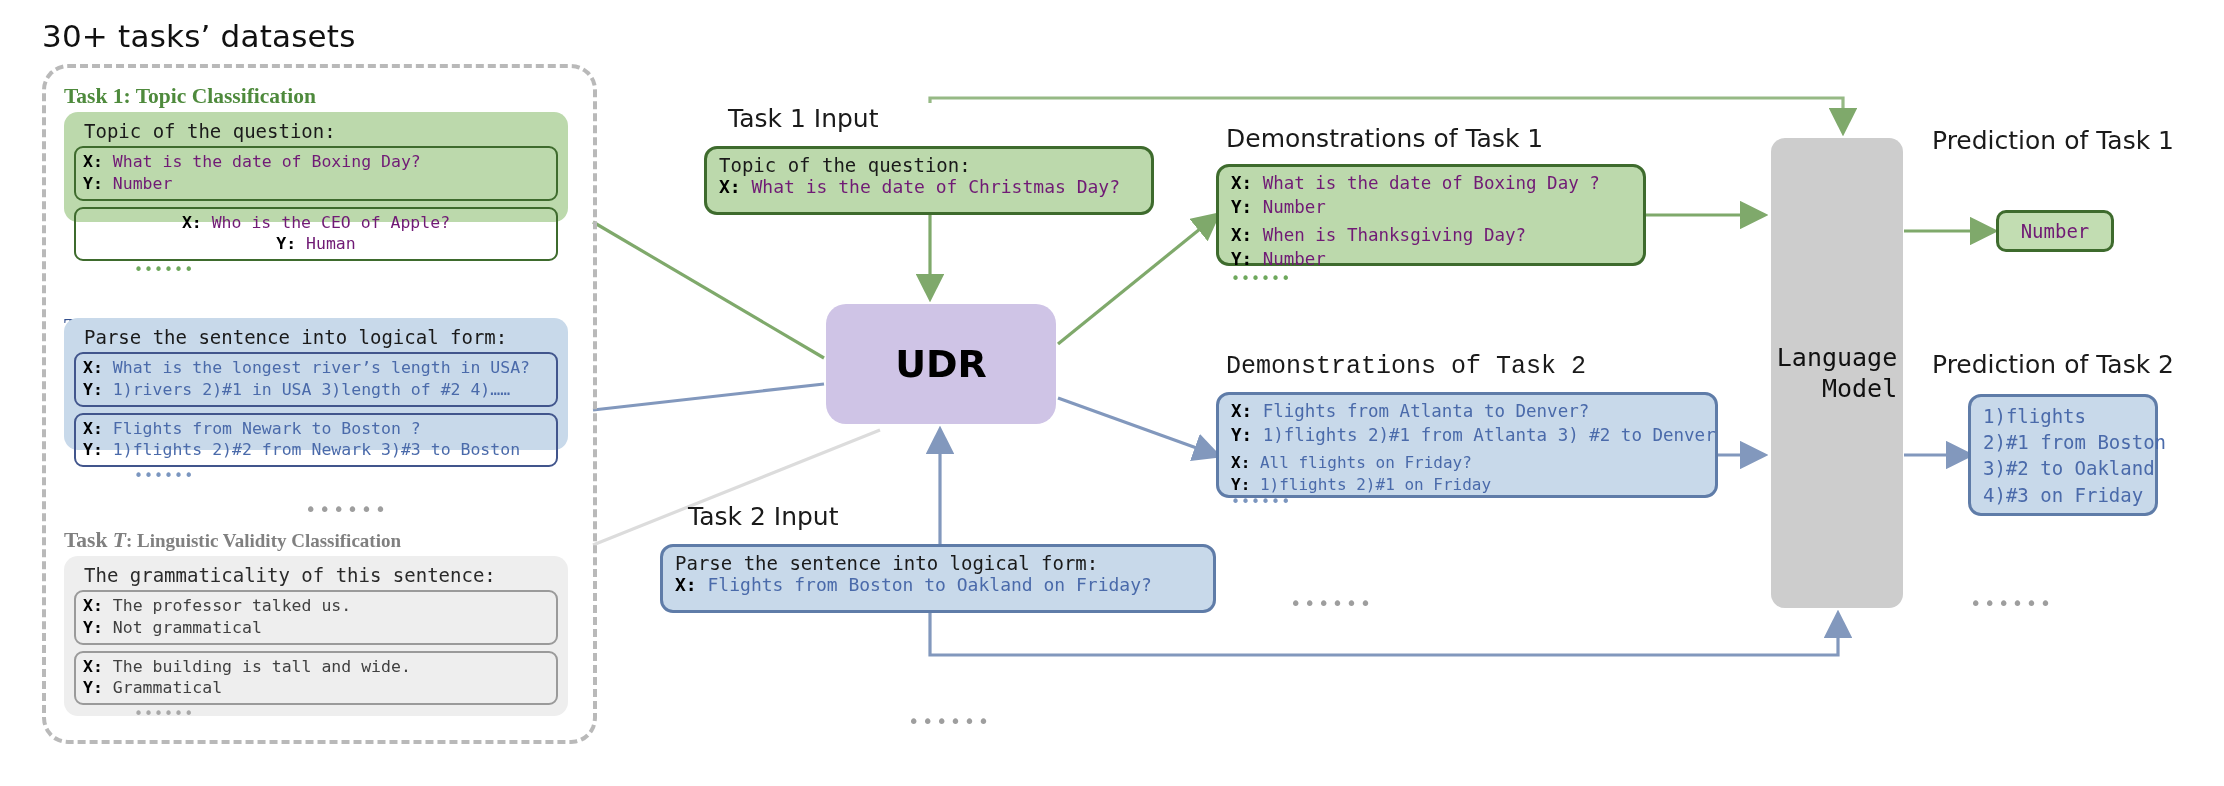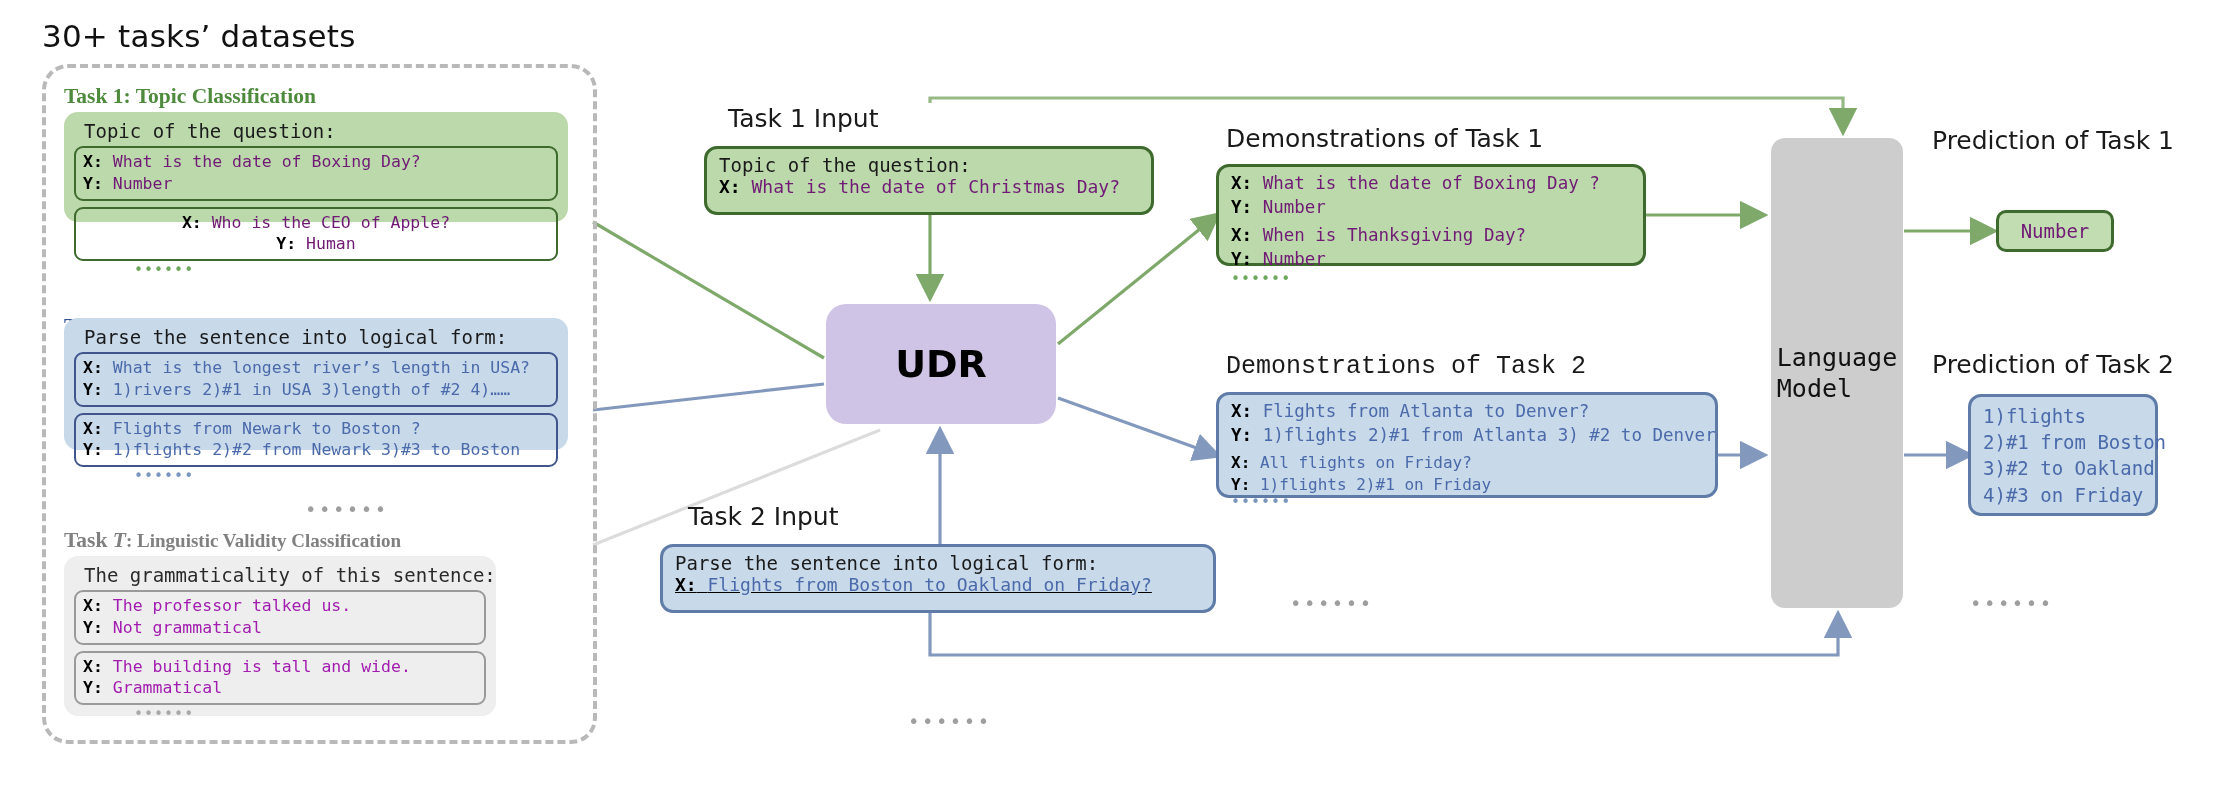--- a/index.html
+++ b/index.html
@@ -37,21 +37,21 @@
   
   .xybox{border-radius:9px;box-sizing:border-box;padding:3px 7px 4px 7px;
          margin-bottom:6px;font-family:"DejaVu Sans Mono",monospace;font-size:16.5px;
          line-height:1.32;white-space:nowrap;}
   .xy-green{border:2px solid #3e6b2d;background:transparent;}
   .xy-blue {border:2px solid #41558c;background:transparent;}
   .xy-gray {border:2px solid #9a9a9a;background:transparent;}
   .lbl{color:#000;font-weight:bold;}
   .v-green{color:#701a75;}
   .v-blue {color:#4a6aaa;}
-  .v-gray {color:#a21caf;}
+  .v-gray {color:#404040;}
 
   .dots{font-family:"DejaVu Sans Mono",monospace;font-size:15px;letter-spacing:1px;
         line-height:1;}
   .dots-green{color:#6ea85c;}
   .dots-blue {color:#7b96bf;}
   .dots-gray {color:#a8a8a8;}
 
   .bigdots{color:#9e9e9e;font-size:19px;letter-spacing:2.5px;
            font-family:"DejaVu Sans Mono",monospace;}
 
@@ -69,21 +69,21 @@
                  font-family:"DejaVu Sans",sans-serif;}
 
   
   #udr-box{left:826px;top:304px;width:230px;height:120px;background:#cfc4e6;
            border-radius:20px;display:flex;align-items:center;justify-content:center;}
   #udr-label{font-size:38px;font-weight:bold;color:#000;
              font-family:"DejaVu Sans",sans-serif;}
 
   #lm-box{left:1771px;top:138px;width:132px;height:470px;background:#cdcdcd;
           border-radius:14px;display:flex;align-items:center;justify-content:center;}
-  #lm-label{font-size:25px;color:#111;text-align:left;line-height:1.25;
+  #lm-label{font-size:25px;color:#111;text-align:right;line-height:1.25;
             font-family:"DejaVu Sans Mono",monospace;}
 
   svg#wires{position:absolute;left:0;top:0;width:2224px;height:786px;
             pointer-events:none;}
 </style>
 </head>
 <body>
 
 <div class="abs" id="page-title">30+ tasks’ datasets</div>
 
@@ -161,21 +161,21 @@
   </div>
   <div class="dots dots-blue" style="text-align:left;padding-left:60px;">••••••</div>
 </div>
 
 <div class="abs bigdots" style="left:305px;top:498px;">••••••</div>
 
 <div class="abs task-heading th-gray" style="left:64px;top:528px;">
   <span>Task </span><span class="tnum">T</span><span class="sub">: Linguistic Validity Classification</span>
 </div>
 
-<div class="abs group g-gray" style="left:64px;top:556px;width:432px;height:160px;">
+<div class="abs group g-gray" style="left:64px;top:556px;width:504px;height:160px;">
   <div class="prompt gray">The grammaticality of this sentence:</div>
   <div class="xybox xy-gray">
     <div><span class="lbl">X:</span>
       <span class="v-gray">The professor talked us.</span></div>
     <div><span class="lbl">Y:</span>
       <span class="v-gray">Not grammatical</span></div>
   </div>
   <div class="xybox xy-gray" style="margin-bottom:2px;">
     <div><span class="lbl">X:</span>
       <span class="v-gray">The building is tall and wide.</span></div>
@@ -190,21 +190,21 @@
   <div style="font-size:19px;color:#1a1a1a;">Topic of the question:</div>
   <div style="font-size:18px;">
     <span class="lbl">X:</span>
     <span class="v-green">What is the date of Christmas Day?</span>
   </div>
 </div>
 
 <div class="abs section-label" style="left:688px;top:502px;">Task 2 Input</div>
 <div class="abs card card-blue-in" style="left:660px;top:544px;width:556px;height:69px;padding:5px 12px;">
   <div style="font-size:19px;color:#1a1a1a;">Parse the sentence into logical form:</div>
-  <div style="font-size:18px;text-decoration:underline;">
+  <div style="font-size:18px;">
     <span class="lbl">X:</span>
     <span class="v-blue">Flights from Boston to Oakland on Friday?</span>
   </div>
 </div>
 
 <div class="abs" id="udr-box">
   <span id="udr-label">UDR</span>
 </div>
 
 <div class="abs section-label" style="left:1226px;top:124px;">Demonstrations of Task 1</div>

